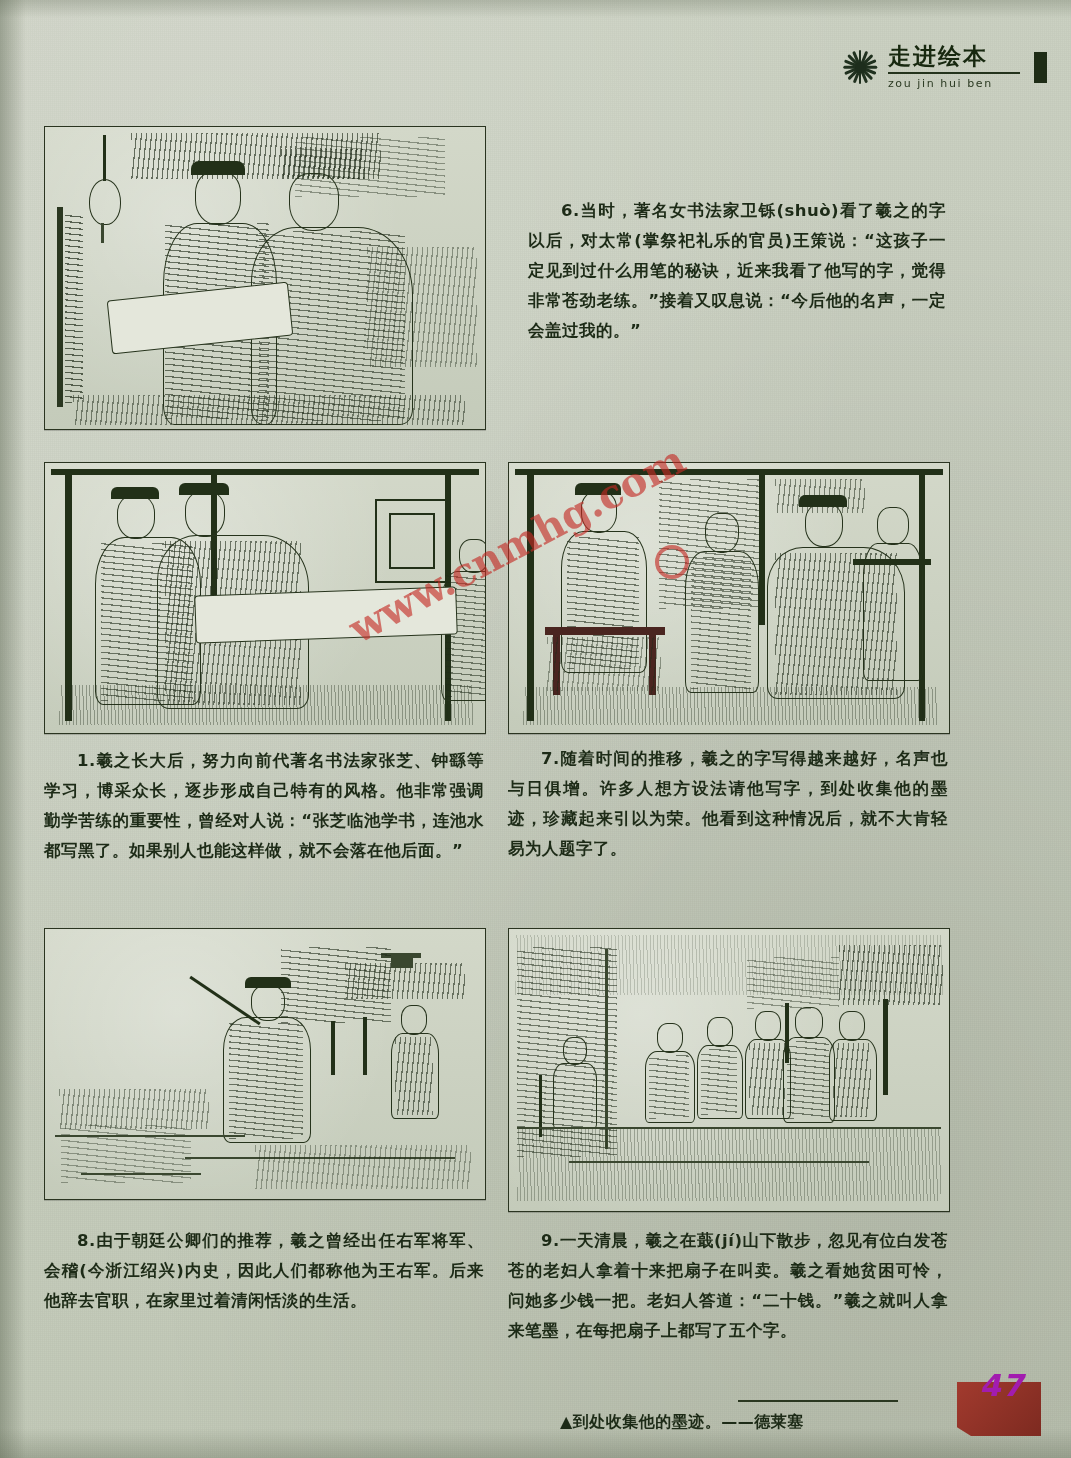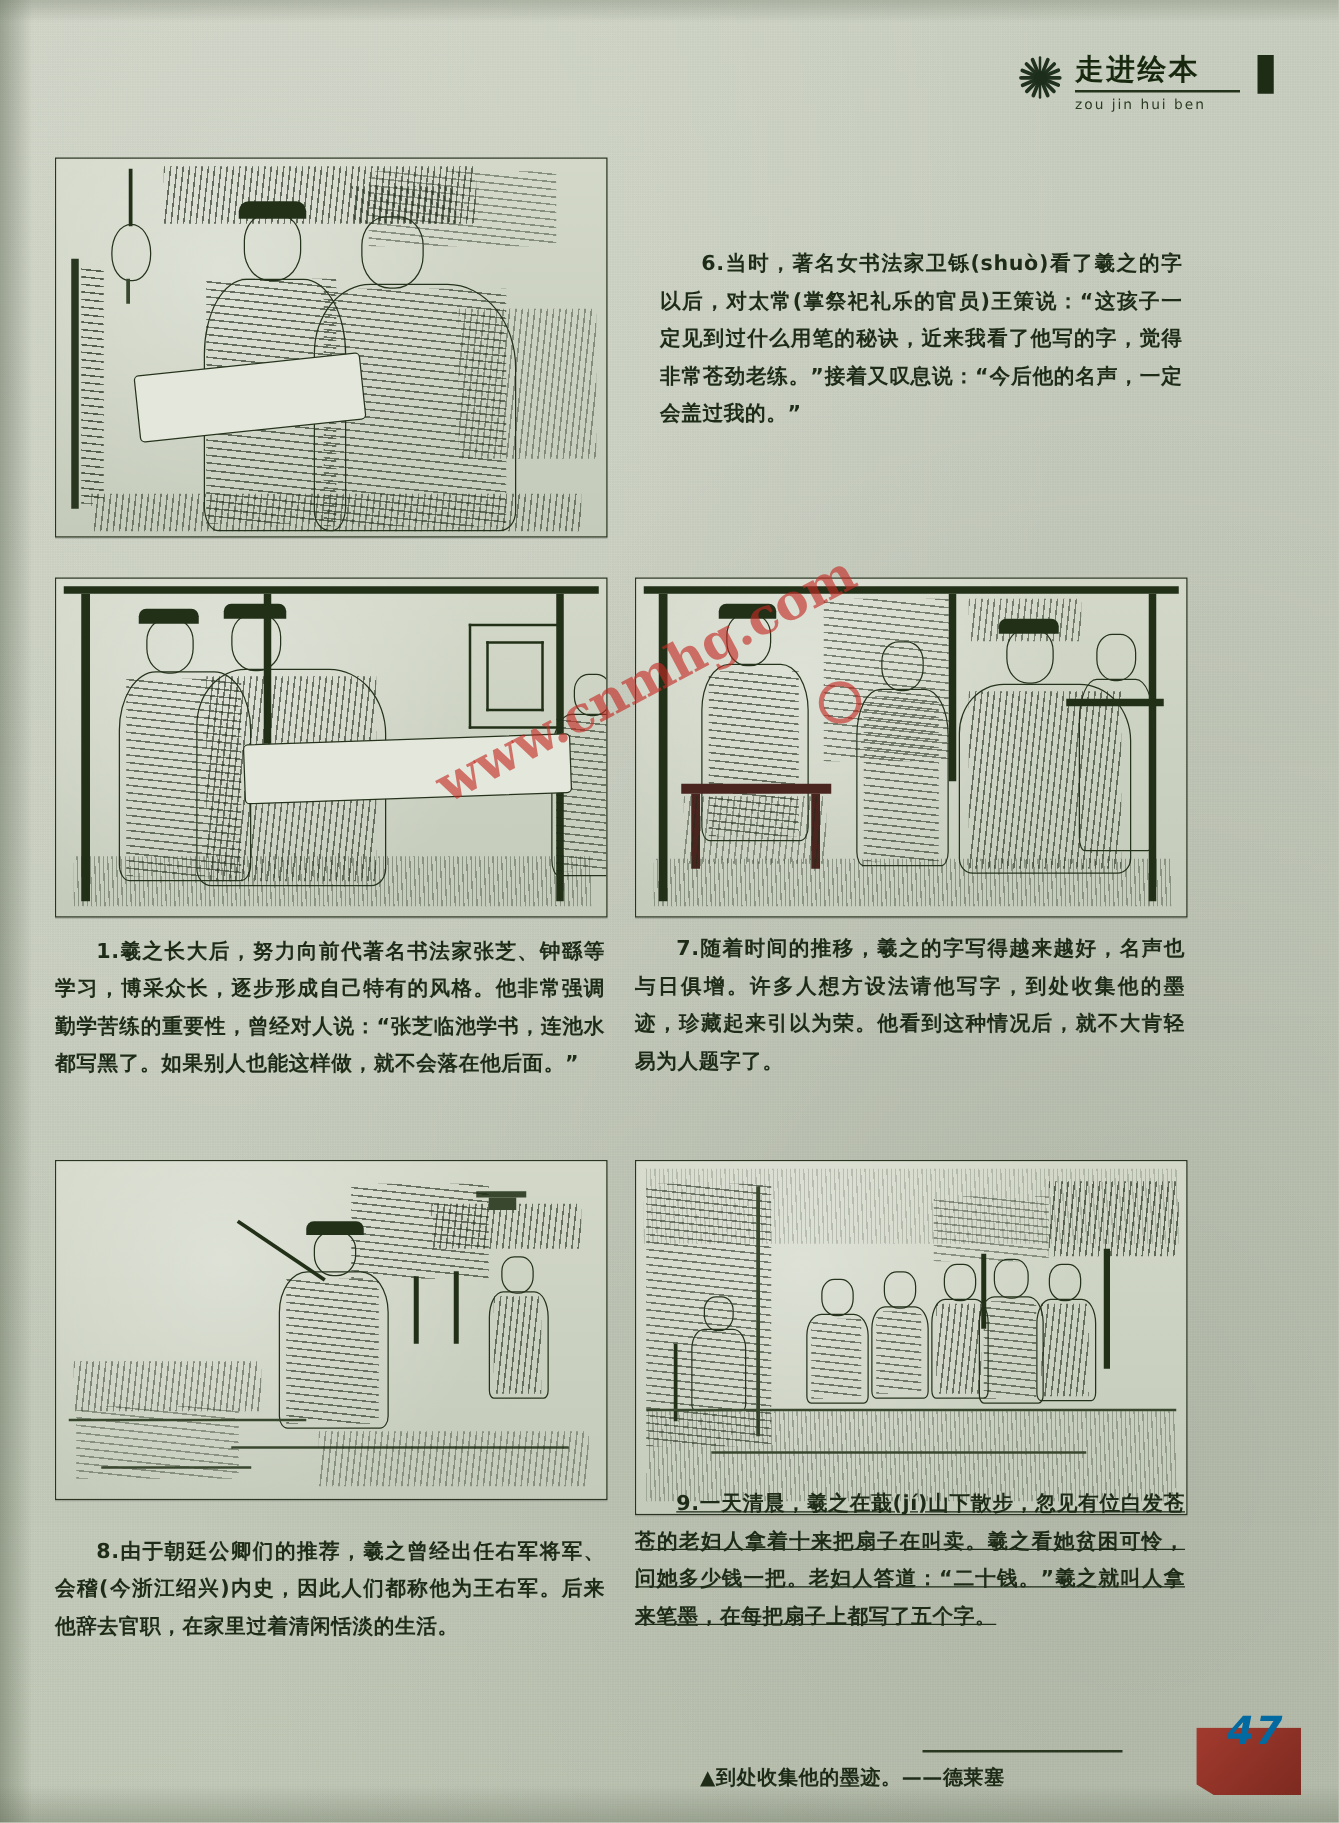--- a/index.html
+++ b/index.html
@@ -35,22 +35,22 @@
     pointer-events:none;
   }
   .edge-bottom{
     position:absolute;left:0;bottom:0;height:30px;width:100%;
     background:linear-gradient(0deg, rgba(90,100,80,0.33), rgba(90,100,80,0) 100%);
     pointer-events:none;
   }
 
   
   .header{
-    position:absolute;right:52px;top:44px;
-    display:flex;align-items:flex-start;gap:10px;
+    position:absolute;right:24px;top:44px;
+    display:flex;align-items:center;gap:10px;
   }
   .sun-icon{width:36px;height:36px;position:relative;}
   .sun-icon span{
     position:absolute;left:50%;top:50%;width:2.6px;height:34px;
     background:#20311f;transform-origin:50% 50%;margin-left:-1.3px;margin-top:-17px;
     border-radius:2px;
   }
   .sun-core{
     position:absolute;left:50%;top:50%;width:11px;height:11px;margin:-5.5px 0 0 -5.5px;
     background:#1d2d1c;border-radius:50%;
@@ -122,21 +122,21 @@
     position:absolute;left:560px;top:1412px;
     font-size:16px;font-weight:bold;color:#1d2b17;letter-spacing:0.5px;
   }
   .page-num-box{
     position:absolute;right:30px;top:1382px;width:84px;height:54px;
     background:linear-gradient(135deg,#a23a2e,#7d2a20);
     clip-path:polygon(0 0,100% 0,100% 100%,14px 100%,0 84%);
   }
   .page-num{
     position:absolute;right:44px;top:1367px;
-    color:#0369a1;font-size:31px;font-weight:bold;font-style:italic;letter-spacing:1px;
+    color:#a21caf;font-size:31px;font-weight:bold;font-style:italic;letter-spacing:1px;
   }
 
   
   .watermark{
     position:absolute;left:330px;top:520px;
     transform:rotate(-28deg);
     color:rgba(196,40,34,0.62);
     font-size:40px;font-weight:bold;
     font-family:"DejaVu Serif", serif;
     pointer-events:none;white-space:nowrap;
@@ -354,21 +354,21 @@
     <div class="ink" style="left:30px;top:146px;width:3px;height:62px;"></div>
 
     <div class="ink soft" style="left:8px;top:198px;width:424px;height:2px;"></div>
     <div class="hatch fine" style="left:8px;top:200px;width:424px;height:72px;opacity:.55;"></div>
     <div class="ink soft" style="left:60px;top:232px;width:300px;height:2px;"></div>
   </div>
 </div>
 
 <div class="para" style="left:44px;top:1226px;width:440px;">8.由于朝廷公卿们的推荐，羲之曾经出任右军将军、会稽(今浙江绍兴)内史，因此人们都称他为王右军。后来他辞去官职，在家里过着清闲恬淡的生活。</div>
 
-<div class="para" style="left:508px;top:1188px;width:440px;text-decoration:underline;">9.一天清晨，羲之在蕺(jí)山下散步，忽见有位白发苍苍的老妇人拿着十来把扇子在叫卖。羲之看她贫困可怜，问她多少钱一把。老妇人答道：“二十钱。”羲之就叫人拿来笔墨，在每把扇子上都写了五个字。</div>
+<div class="para" style="left:508px;top:1226px;width:440px;">9.一天清晨，羲之在蕺(jí)山下散步，忽见有位白发苍苍的老妇人拿着十来把扇子在叫卖。羲之看她贫困可怜，问她多少钱一把。老妇人答道：“二十钱。”羲之就叫人拿来笔墨，在每把扇子上都写了五个字。</div>
 
 <div class="watermark">www.cnmhg.com</div>
 <div class="wm-dot"></div>
 
 <div class="footer-rule"></div>
 <div class="footer-quote">▲到处收集他的墨迹。——德莱塞</div>
 <div class="page-num-box"></div>
 <div class="page-num">47</div>
 
 </body></html>

